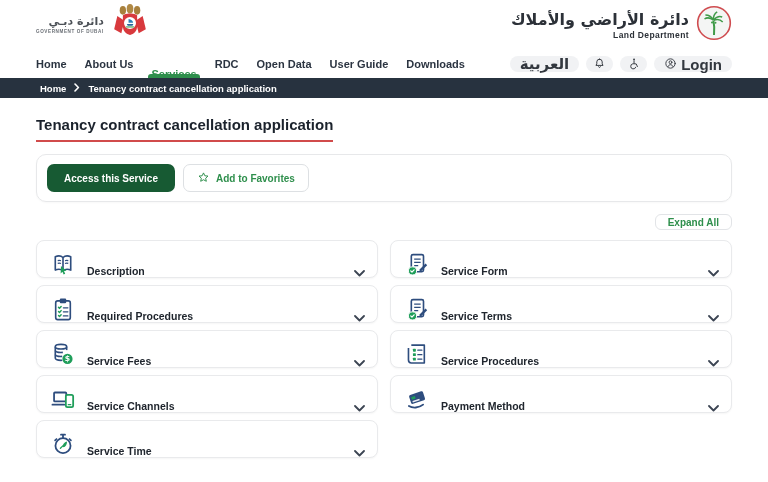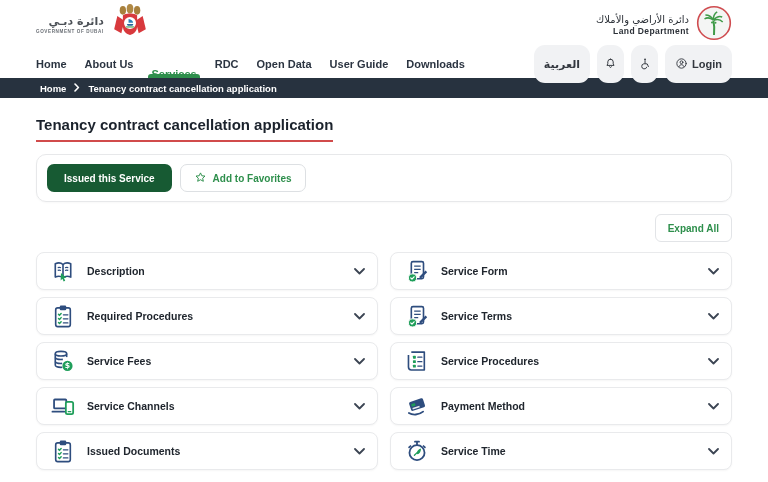--- a/index.html
+++ b/index.html
@@ -15,59 +15,59 @@
     font-family:"Liberation Sans","DejaVu Sans",sans-serif;color:#232a33;}
   .ar{font-family:"DejaVu Sans",sans-serif;direction:rtl;}
 
   
   .header-top{height:50px;display:flex;justify-content:space-between;align-items:center;padding:0 36px;}
   .logo{display:flex;align-items:center;gap:7px;cursor:pointer;}
   .gov-text{text-align:right;}
   .gov-text .ar{font-size:11px;font-weight:bold;color:#4a4f55;line-height:1.15;}
   .gov-text .en{font-size:4.6px;font-weight:bold;letter-spacing:.6px;color:#6a6f75;margin-top:1px;}
   .dept-text{text-align:right;}
-  .dept-text .ar{font-size:10px;font-weight:normal;color:#2c3138;line-height:1.2;}
+  .dept-text .ar{font-size:16px;font-weight:bold;color:#2c3138;line-height:1.2;}
   .dept-text .en{font-size:8.5px;font-weight:bold;color:#2c3138;letter-spacing:.4px;}
 
   
   .nav-row{height:28px;display:flex;justify-content:space-between;align-items:stretch;padding:0 36px;}
   .nav-links{display:flex;gap:18px;}
   .nav-item{display:inline-flex;align-items:center;font-size:11px;font-weight:700;color:#2b3441;
     position:relative;cursor:pointer;white-space:nowrap;}
   .nav-item.active{color:var(--accent);margin-top:20px;}
   .nav-item.active::after{content:"";position:absolute;left:-3px;right:-3px;bottom:0;height:4px;
     background:var(--accent);border-radius:3px 3px 0 0;}
   .nav-actions{display:flex;gap:7px;align-items:center;}
-  .pill{height:38px;display:inline-flex;align-items:center;gap:4px;background:#f1f2f4;border-radius:11px;
-    padding:0 10px;font-size:11px;font-weight:600;color:#33383f;cursor:pointer;border:none;}
+  .pill{height:16px;display:inline-flex;align-items:center;gap:4px;background:#f1f2f4;border-radius:11px;
+    padding:0 10px;font-size:15px;font-weight:600;color:#33383f;cursor:pointer;border:none;}
   .pill.icon-only{width:27px;justify-content:center;padding:0;}
 
   
   .breadcrumb{height:20px;background:var(--crumb-bg);display:flex;align-items:center;gap:8px;padding:0 40px;}
   .breadcrumb span{color:#fff;font-size:9.5px;font-weight:700;}
   .breadcrumb .crumb-current{font-weight:600;}
 
   
   main{padding:18px 36px 0;}
   .page-title{display:inline-block;font-size:15px;font-weight:700;color:#1b222c;
     padding-bottom:7px;border-bottom:2px solid var(--red-line);}
   .action-card{margin-top:12px;border:1px solid #e7e8ea;border-radius:10px;padding:9px 10px;
     display:flex;gap:8px;align-items:center;box-shadow:0 1px 2px rgba(0,0,0,.03);}
   .btn{height:28px;display:inline-flex;align-items:center;gap:6px;border-radius:7px;
     font-size:10px;font-weight:700;cursor:pointer;}
   .btn-primary{background:var(--dark-green);color:#fff;border:none;padding:0 17px;}
   .btn-outline{background:#fff;color:var(--accent);border:1px solid #dde0e3;padding:8px 13px;}
   .expand-row{display:flex;justify-content:flex-end;margin-top:12px;}
-  .btn-expand{height:28px;background:#fff;border:1px solid #e2e4e7;border-radius:6px;
+  .btn-expand{height:16px;background:#fff;border:1px solid #e2e4e7;border-radius:6px;
     color:var(--accent);font-size:10px;font-weight:700;padding:0 12px;cursor:pointer;}
 
   
   .acc-grid{margin-top:10px;display:grid;grid-template-columns:1fr 1fr;column-gap:12px;row-gap:7px;}
   .acc-card{height:38px;border:1px solid #e9eaec;border-radius:8px;background:#fff;
-    display:flex;align-items:center;gap:10px;padding:0 12px;cursor:pointer;
+    display:flex;align-items:flex-end;gap:10px;padding:0 12px;cursor:pointer;
     box-shadow:0 1px 2px rgba(0,0,0,.04);}
   .acc-icon{width:28px;flex:none;display:flex;align-items:center;justify-content:center;}
   .acc-label{font-size:10.5px;font-weight:700;color:#20262e;}
   .chev{margin-left:auto;display:flex;align-items:center;}
 </style>
 </head>
 <body>
 
 <div class="header-top">
   <div class="logo">
@@ -163,21 +163,21 @@
       <path d="M1 1l3.4 3.5L1 8"></path>
     </svg>
   </span>
   <span class="crumb-current">Tenancy contract cancellation application</span>
 </div>
 
 <main>
   <h1 class="page-title">Tenancy contract cancellation application</h1>
 
   <div class="action-card">
-    <button class="btn btn-primary">Issued this Service</button>
+    <button class="btn btn-primary">Access this Service</button>
     <button class="btn btn-outline">
       <span>
         <svg width="13" height="13" viewBox="0 0 24 24" fill="none" stroke="#2e8f4c" stroke-width="1.8" stroke-linejoin="round">
           <path d="M12 3.5l2.5 5.3 5.8.6-4.3 3.9 1.2 5.7-5.2-2.9-5.2 2.9 1.2-5.7L3.7 9.4l5.8-.6z"></path>
         </svg>
       </span>
       <span>Add to Favorites</span>
     </button>
   </div>
 
@@ -342,40 +342,20 @@
         </svg>
       </span>
       <span class="acc-label">Payment Method</span>
       <span class="chev">
         <svg width="11" height="7" viewBox="0 0 11 7" fill="none" stroke="#3c4553" stroke-width="1.8" stroke-linecap="round" stroke-linejoin="round">
             <path d="M1 1l4.5 4.5L10 1"></path>
           </svg>
       </span>
     </div>
 
-    <div class="acc-card">
-      <span class="acc-icon">
-        <svg width="26" height="26" viewBox="0 0 32 32">
-          <rect x="7" y="6" width="18" height="23" rx="2.5" fill="#fff" stroke="#2e4d7e" stroke-width="2"></rect>
-          <rect x="12" y="3" width="8" height="6" rx="1.5" fill="#2e4d7e"></rect>
-          <g stroke="#1f9e5a" stroke-width="1.8" fill="none" stroke-linecap="round" stroke-linejoin="round">
-            <path d="M10.5 14l1.2 1.2 2-2.2M10.5 19l1.2 1.2 2-2.2M10.5 24l1.2 1.2 2-2.2"></path>
-          </g>
-          <g stroke="#2e4d7e" stroke-width="1.6" stroke-linecap="round">
-              <path d="M16.5 14.5h5.5M16.5 19.5h5.5M16.5 24.5h5.5"></path>
-            </g>
-        </svg>
-      </span>
-      <span class="acc-label">Issued Documents</span>
-      <span class="chev">
-        <svg width="11" height="7" viewBox="0 0 11 7" fill="none" stroke="#3c4553" stroke-width="1.8" stroke-linecap="round" stroke-linejoin="round">
-            <path d="M1 1l4.5 4.5L10 1"></path>
-          </svg>
-      </span>
-    </div>
 
     <div class="acc-card">
       <span class="acc-icon">
         <svg width="26" height="26" viewBox="0 0 32 32">
           <circle cx="16" cy="18" r="9.3" fill="#fff" stroke="#2e4d7e" stroke-width="2.2"></circle>
           <path d="M13.5 4.5h5M16 4.8v3.4" stroke="#2e4d7e" stroke-width="2.2" stroke-linecap="round"></path>
           <path d="M24 9.8l1.8 1.8M8 9.8l-1.8 1.8" stroke="#2e4d7e" stroke-width="2" stroke-linecap="round"></path>
           <path d="M15.5 18.5c.8-3.2 2.8-5 5.5-5.6-.2 3.8-1.8 6.6-4.6 7.1z" fill="#1f9e5a"></path>
           <path d="M15.8 18.3l-3 3" stroke="#1f9e5a" stroke-width="1.6" stroke-linecap="round"></path>
         </svg>

